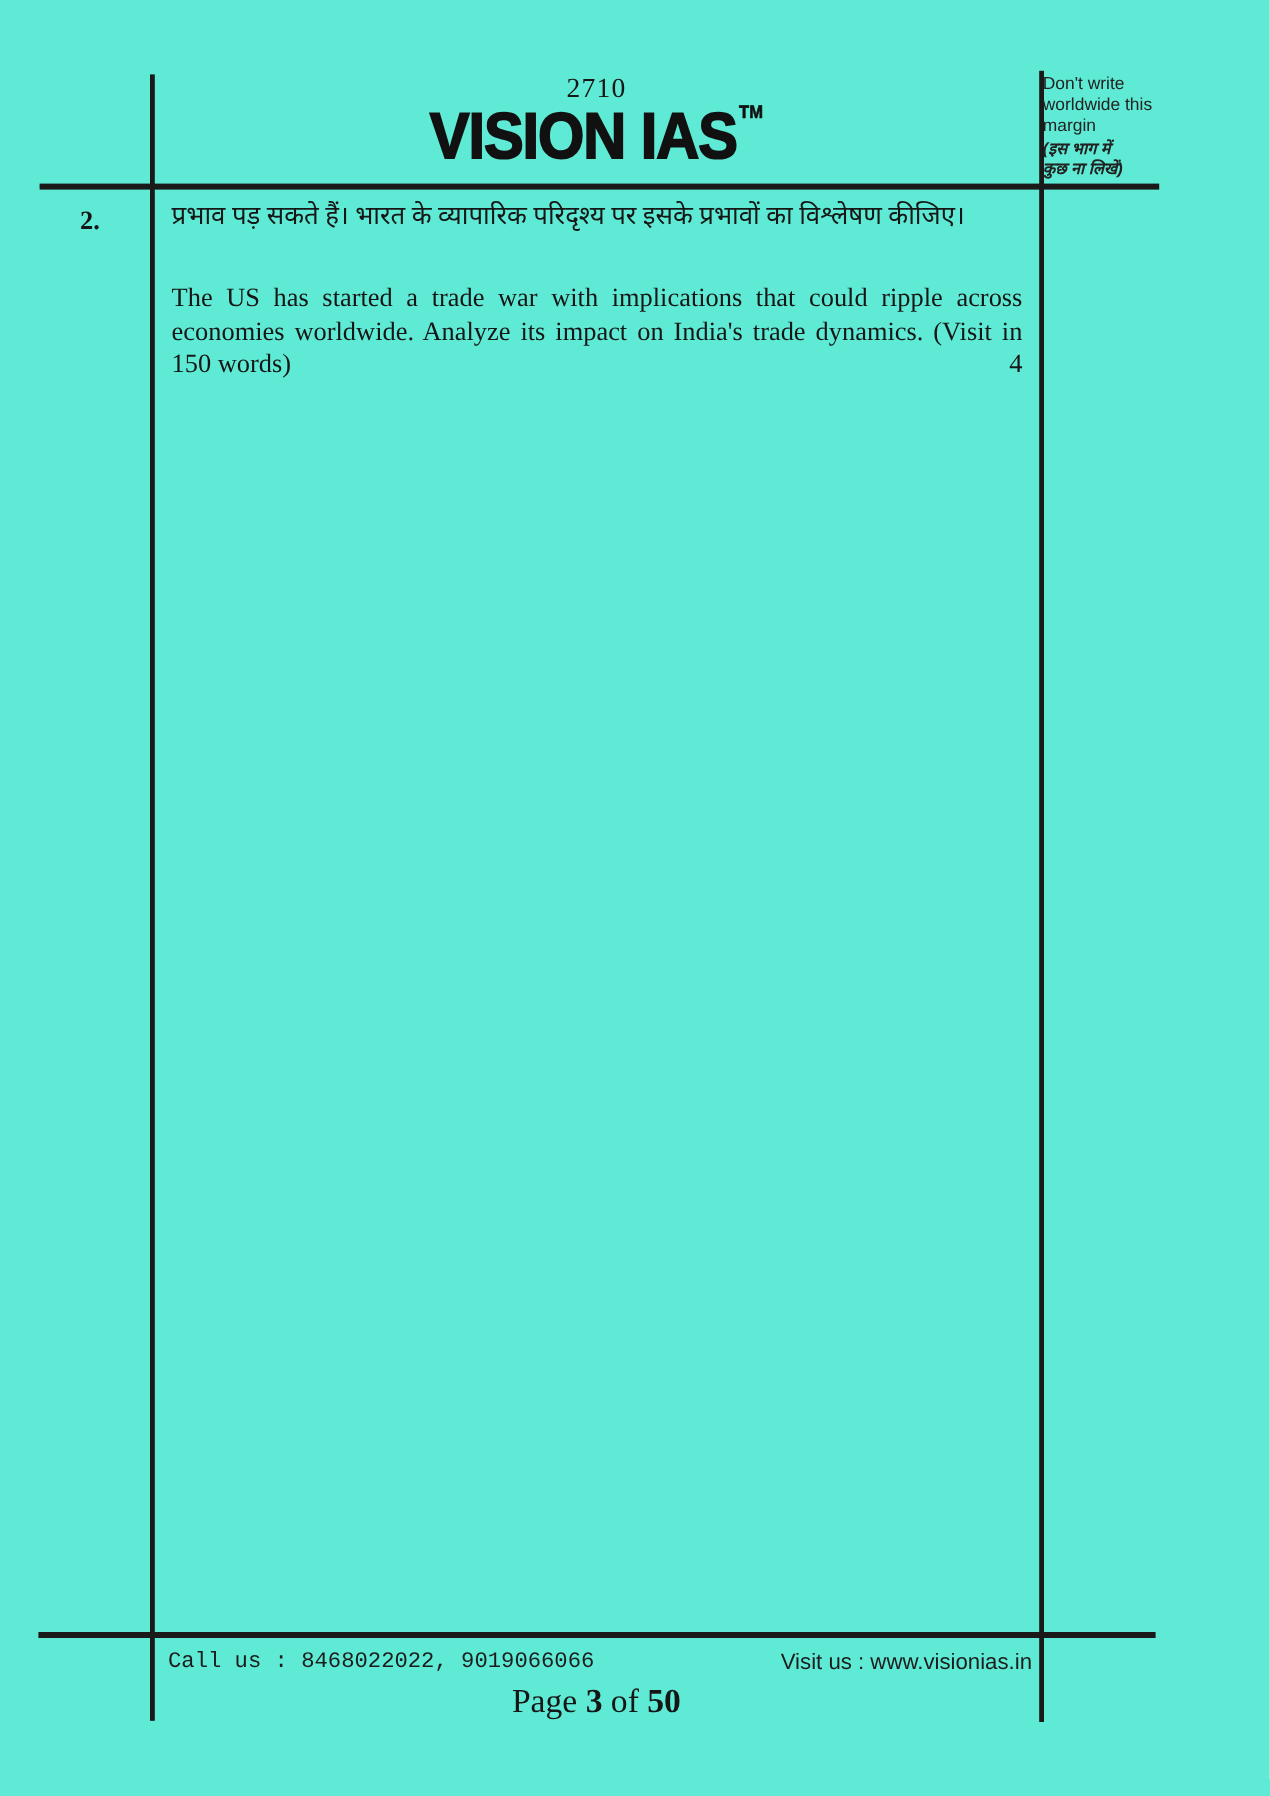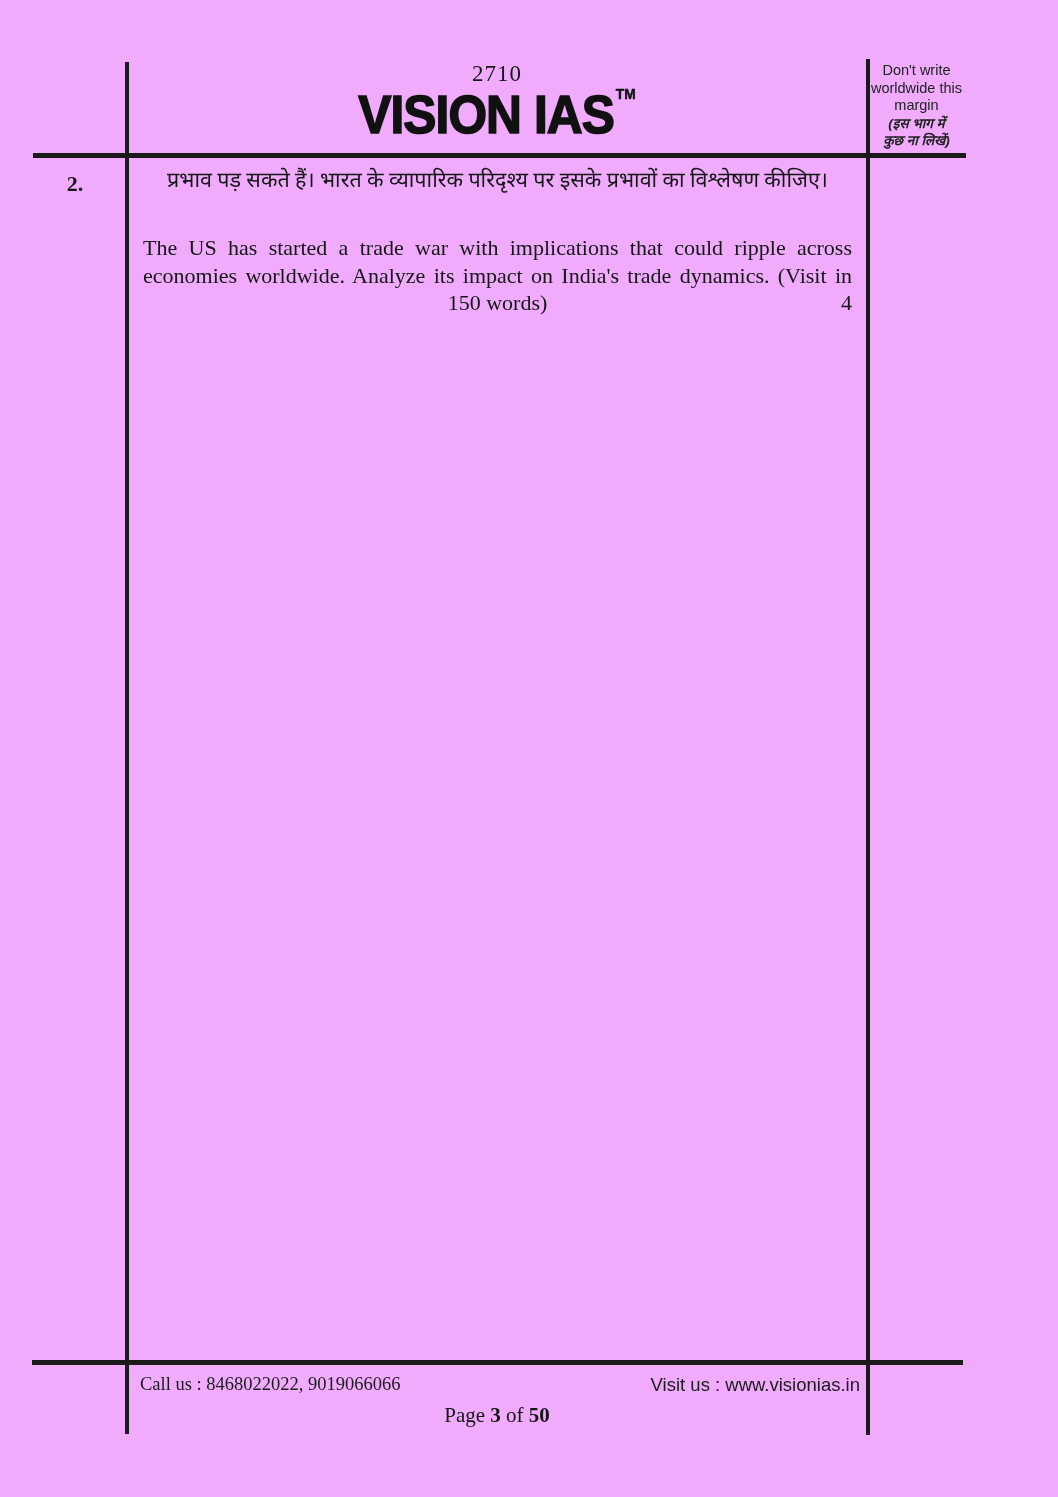--- a/index.html
+++ b/index.html
@@ -1,21 +1,21 @@
 <!DOCTYPE html>
 <html><head>
 <meta charset="utf-8">
 <style>
   html, body { margin: 0; padding: 0; background: #e8e8e8; }
   .page {
     position: relative;
     width: 1058px;
     height: 1497px;
     margin: 0 auto;
-    background: #f0abfc;
+    background: #5eead4;
     font-family: "Liberation Serif", serif;
     color: #161616;
     overflow: hidden;
   }
   .rule { position: absolute; background: #1a1a1a; }
   .rule-left   { left: 125px; top: 62px;  width: 4px;  height: 1372px; }
   .rule-right  { left: 866px; top: 59px;  width: 4px;  height: 1376px; }
   .rule-top    { left: 33px;  top: 153px; width: 933px; height: 5px; }
   .rule-bottom { left: 32px;  top: 1360px; width: 931px; height: 5px; }
 
@@ -32,52 +32,52 @@
     -webkit-text-stroke: 1.6px #111;
     color: #111;
   }
   .brand .tm {
     font-size: 15px; vertical-align: 34px; letter-spacing: 0;
     -webkit-text-stroke: 0.5px #111; margin-left: 2px;
   }
 
   .margin-note {
     position: absolute; left: 869px; top: 62px; width: 95px;
-    text-align: center; font-family: "Liberation Sans", sans-serif;
+    text-align: left; font-family: "Liberation Sans", sans-serif;
     font-size: 14.5px; line-height: 17.5px; color: #222;
   }
   .margin-note .hi { font-weight: 700; font-size: 13.5px; font-style: italic; }
 
   .qnum {
     position: absolute; left: 55px; top: 171px; width: 40px;
     text-align: center; font-weight: 700; font-size: 22px;
   }
   .q-hindi {
     position: absolute; left: 143px; top: 166px; width: 709px;
     font-size: 21.5px; line-height: 28.5px;
   }
   .q-english {
     position: absolute; left: 143px; top: 234px; width: 709px;
     font-size: 22px; line-height: 27.5px;
   }
   .just { text-align: justify; text-align-last: justify; }
-  .last-line { text-align: center; }
+  .last-line { text-align: left; }
   .marks { position: absolute; right: 0; top: 55px; font-size: 22px; }
 
   .footer-call {
     position: absolute; left: 140px; top: 1374px;
-    font-family: Liberation Serif, serif; font-size: 18.5px; color: #1c1c1c;
+    font-family: Liberation Mono, monospace; font-size: 18.5px; color: #1c1c1c;
   }
   .footer-visit {
     position: absolute; left: 560px; top: 1374px; width: 300px; text-align: right;
     font-family: Liberation Sans, sans-serif; font-size: 18.5px; color: #1c1c1c;
   }
   .page-indicator {
     position: absolute; left: 347px; top: 1403px; width: 300px;
-    text-align: center; font-size: 21px;
+    text-align: center; font-size: 28px;
   }
   .page-indicator .b { font-weight: 700; }
 </style>
 </head>
 <body>
 
 <div class="page">
 
   <div class="rule rule-left"></div>
   <div class="rule rule-right"></div>

